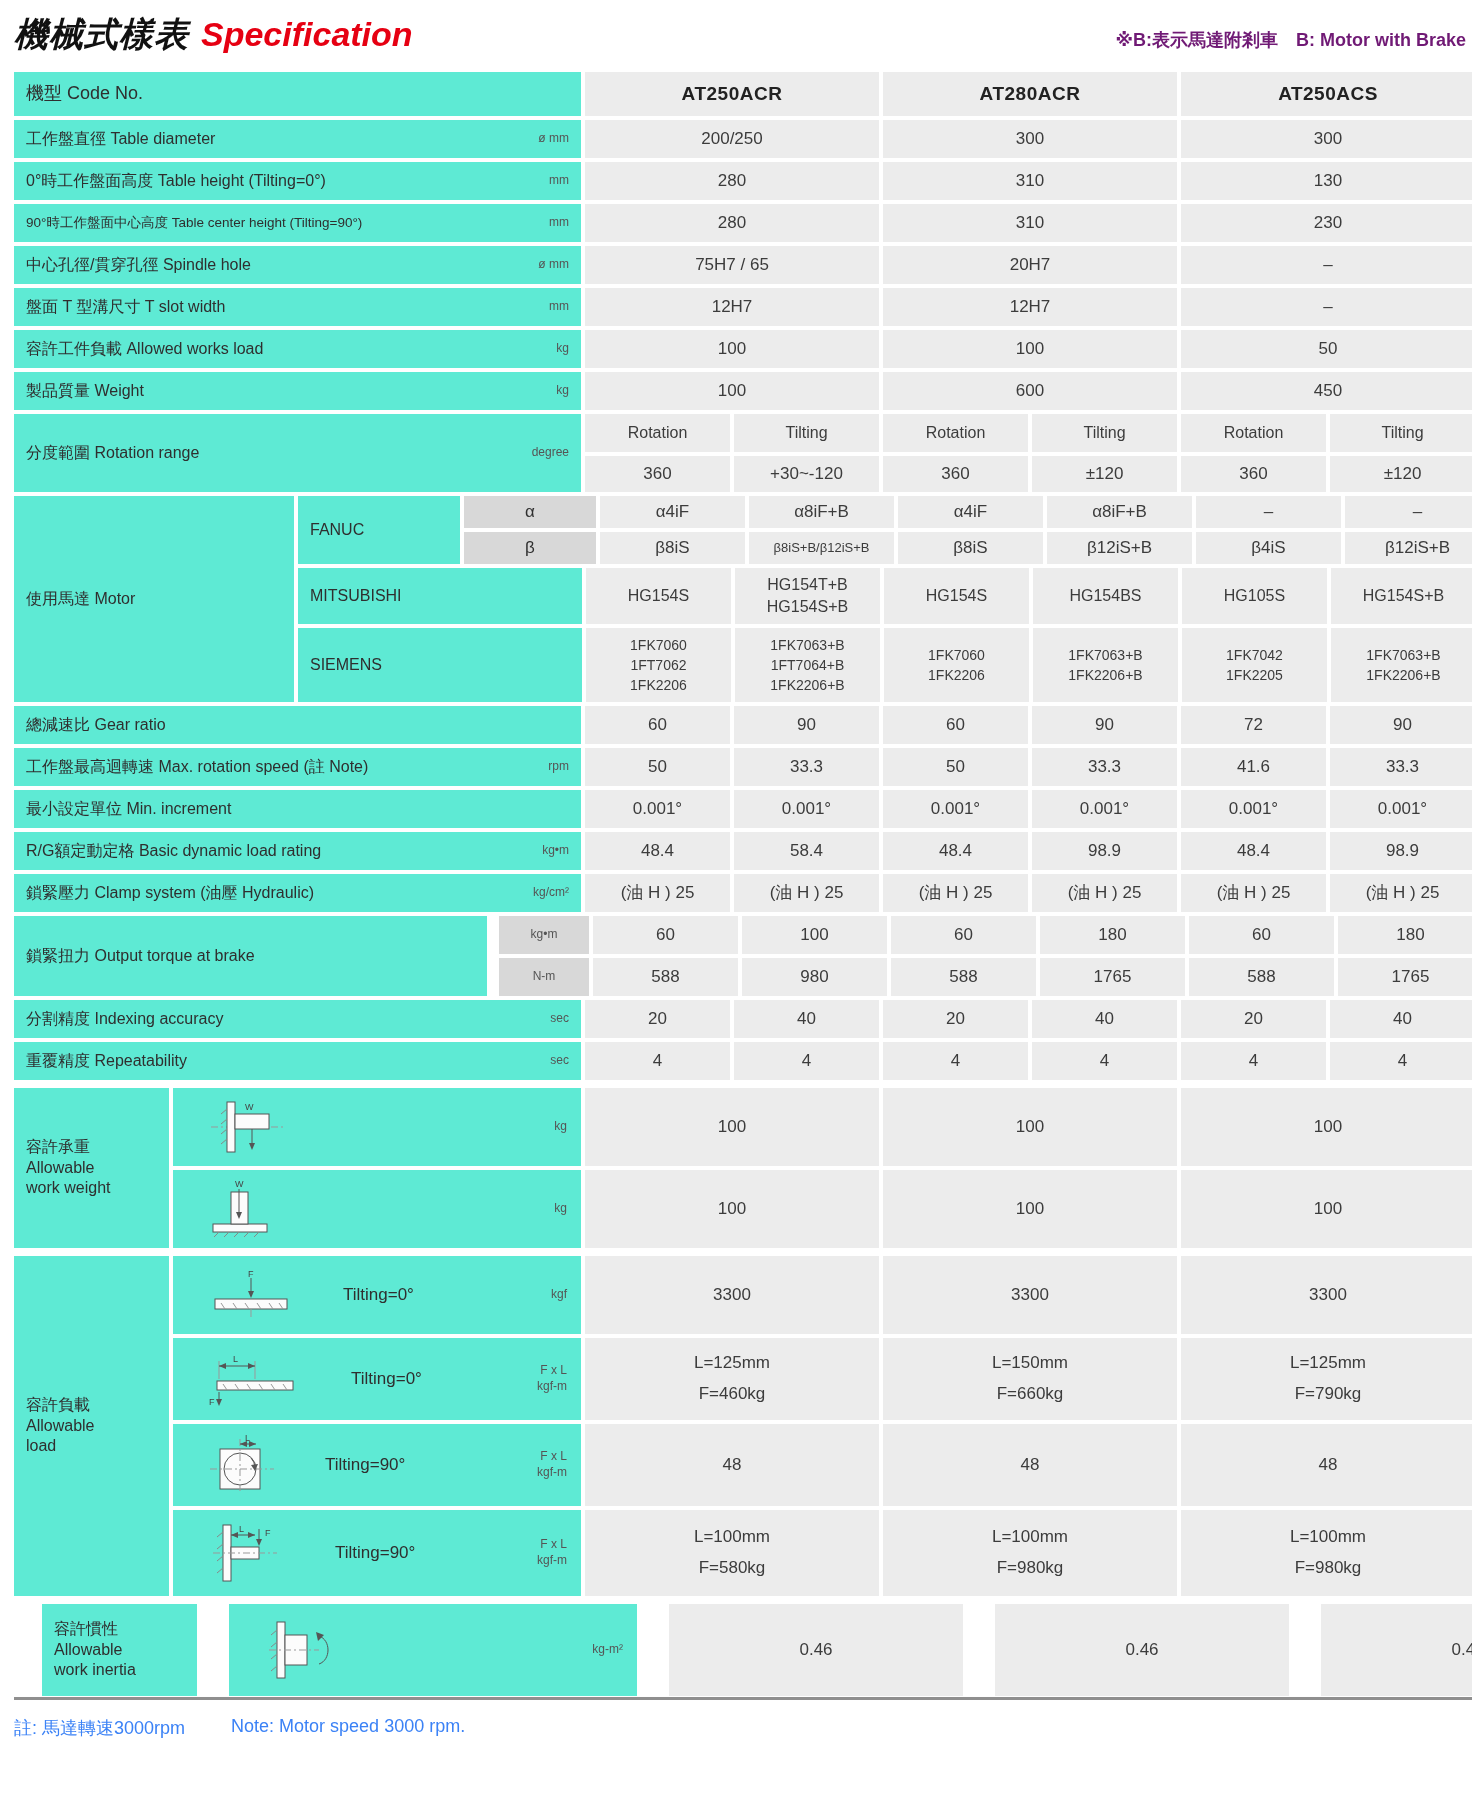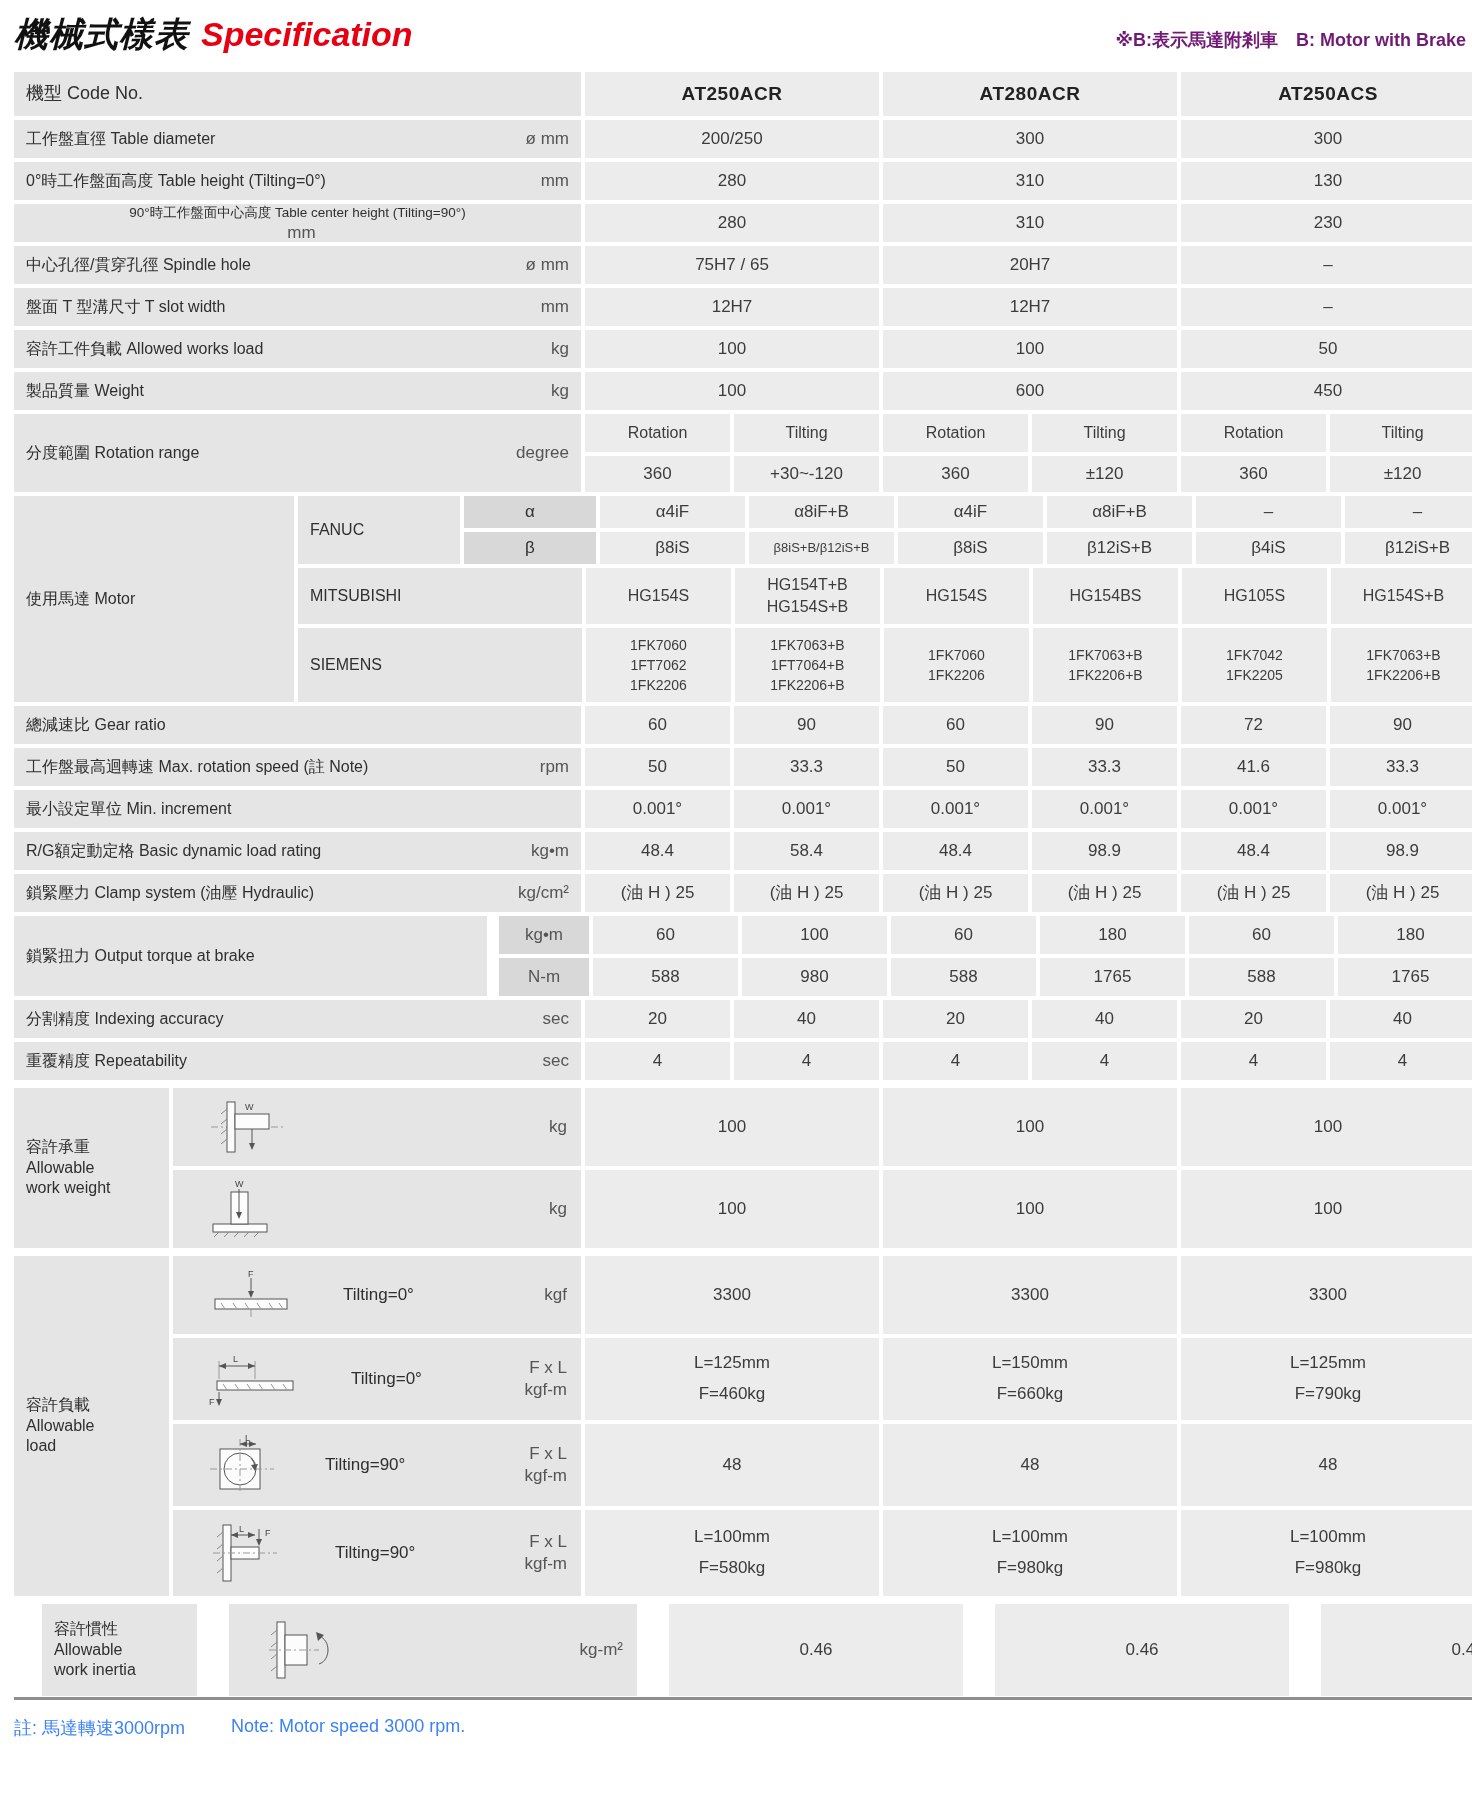--- a/index.html
+++ b/index.html
@@ -16,25 +16,25 @@
   .brake-note .en{margin-left:18px;}
   
   .spec-table{width:1461px;border-bottom:3px solid #8f8f8f;padding-bottom:1px;}
   .row{display:flex;gap:4px;margin-top:4px;align-items:stretch;}
   .row.inner{margin-top:0;}
   .colgroup{display:flex;flex-direction:column;gap:4px;}
   .cell{
     box-sizing:border-box;flex:0 0 auto;display:flex;align-items:center;justify-content:center;
     text-align:center;white-space:pre-line;font-size:17px;color:#3c3c3c;line-height:1.3;
   }
-  .lab{background:#e5e5e5;justify-content:space-between;text-align:left;padding:0 12px;font-size:16px;color:#2f2f2f;}
+  .lab{background:#5eead4;justify-content:space-between;text-align:left;padding:0 12px;font-size:16px;color:#2f2f2f;}
   .labc{background:#d8d8d8;color:#2f2f2f;}
   .val{background:#ececec;}
-  .unit{font-size:17px;color:#555;text-align:right;margin-left:8px;flex:0 0 auto;}
-  .sm-label{font-size:13.5px;flex-direction:column;}
+  .unit{font-size:12px;color:#555;text-align:right;margin-left:8px;flex:0 0 auto;}
+  .sm-label{font-size:13.5px;}
   .xs{font-size:13px;}
   
   .wL{width:567px;}   .wV{width:145px;}  .wV2{width:294px;}
   .wTQ{width:473px;}  .wU{width:90px;}
   .wMA{width:280px;}  .wFAN{width:162px;} .wAB{width:132px;} .wSUB{width:284px;}
   .wS{width:155px;}   .wDG{width:408px;}
   
   .r44>.cell{height:44px;} .r38>.cell{height:38px;} .r34>.cell{height:38px;}
   .r36>.cell{height:36px;} .r32>.cell{height:32px;} .r56>.cell{height:56px;}
   .r74>.cell{height:74px;} .r78>.cell{height:78px;} .r82>.cell{height:82px;}

